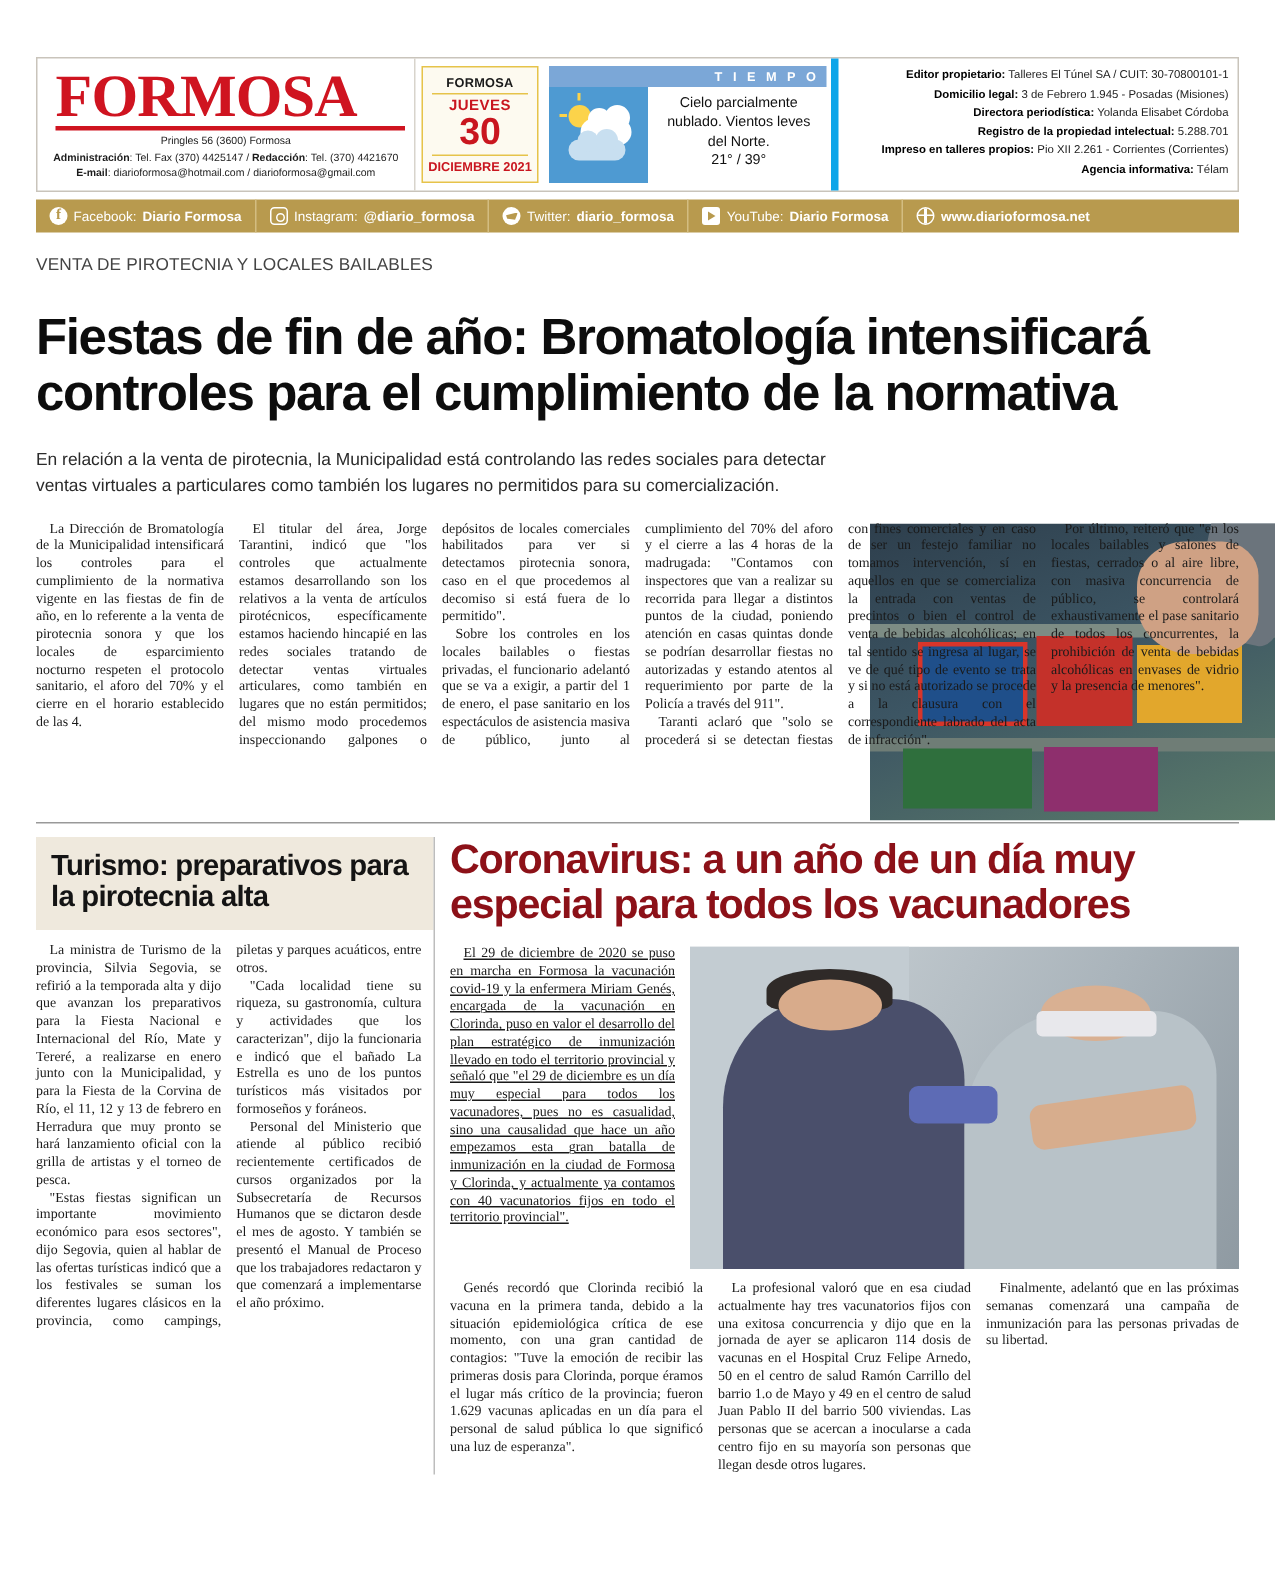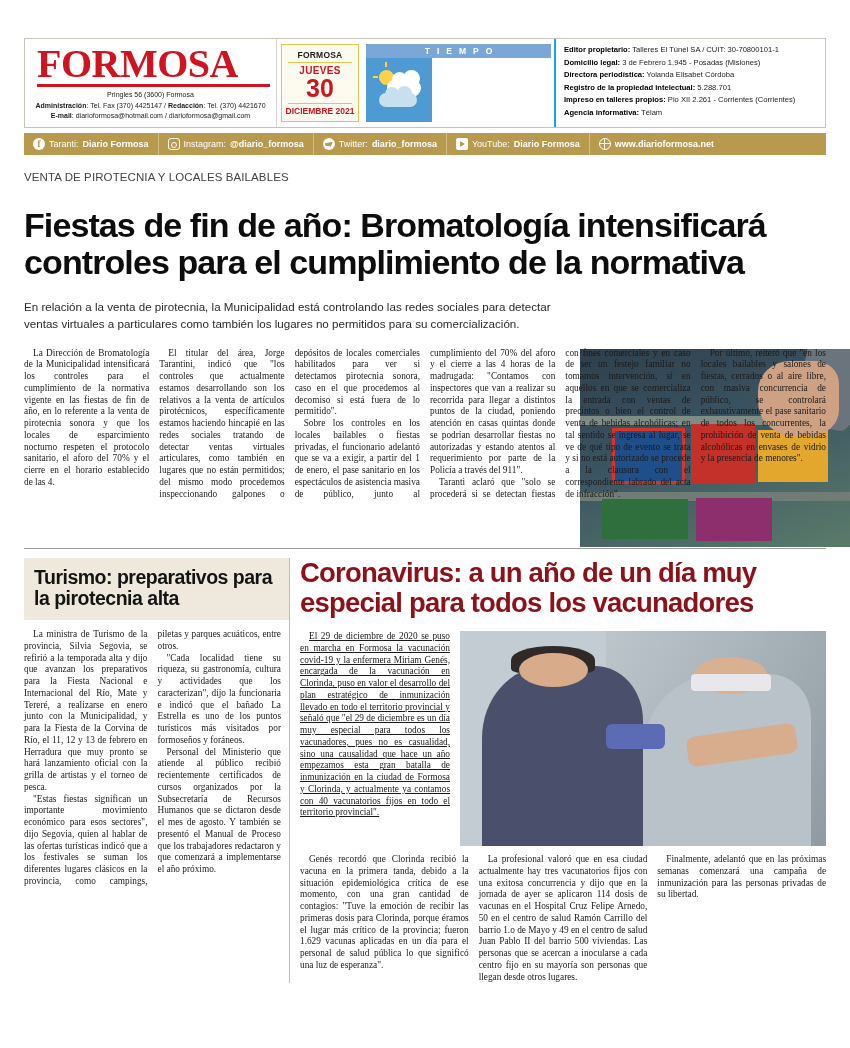--- a/index.html
+++ b/index.html
@@ -44,21 +44,21 @@
   }
   .mh-date .d1 { font-size: 8.5px; font-weight: bold; color: #1a1a1a; letter-spacing: .2px; }
   .mh-date .sep { height: 1px; background: #e6c34a; margin: 2px 6px; }
   .mh-date .d2 { font-size: 10px; font-weight: bold; color: #c9161f; letter-spacing: .3px; }
   .mh-date .d3 { font-size: 25px; font-weight: bold; color: #c9161f; line-height: 1; }
   .mh-date .d4 { font-size: 8.5px; font-weight: bold; color: #c9161f; }
 
   .mh-weather { width: 185px; margin: 5px 3px; display: flex; flex-direction: column; }
   .tiempo-bar {
     background: #7ba7d7; color: #fff; font-family: "Liberation Sans", sans-serif;
-    font-size: 8.5px; font-weight: bold; letter-spacing: 7px; text-align: center;
+    font-size: 8.5px; font-weight: bold; letter-spacing: 7px; text-align: right;
     padding: 2px 0 2px 7px;
   }
   .weather-body { flex: 1; display: flex; }
   .weather-icon {
     width: 66px; background: #4e9ad2; position: relative;
   }
   .sun { position: absolute; left: 13px; top: 12px; width: 15px; height: 15px;
     background: #fcd34a; border-radius: 50%; }
   .ray { position: absolute; background: #fcd34a; width: 2px; height: 5px; }
   .cloud-a { position: absolute; left: 21px; top: 21px; width: 34px; height: 18px;
@@ -72,23 +72,23 @@
   .cloud-b:before { content:""; position:absolute; left:6px; top:-6px; width:14px; height:14px;
     background:#c8dff0; border-radius:50%; }
   .cloud-b:after { content:""; position:absolute; left:18px; top:-7px; width:15px; height:15px;
     background:#c8dff0; border-radius:50%; }
   .weather-text {
     flex: 1; padding: 5px 4px 2px 6px; font-family: "Liberation Sans", sans-serif;
     font-size: 9.5px; line-height: 1.35; color: #111; text-align: center;
   }
 
   .mh-info {
-    flex: 1; border-left: 2px solid #0ea5e9; padding: 5px 6px 3px 8px;
+    flex: 1; border-left: 5px solid #0ea5e9; padding: 5px 6px 3px 8px;
     font-family: "Liberation Sans", sans-serif; font-size: 7.6px; line-height: 1.65;
-    color: #222; 
+    color: #222; text-align: right;
   }
   .mh-info b { font-weight: bold; color: #000; }
 
   
   .social {
     display: flex; height: 22px; margin-top: 5px;
     background: #b89a4e; align-items: stretch;
   }
   .soc {
     display: flex; align-items: center; gap: 4px; padding: 0 9px;
@@ -233,37 +233,41 @@
       <div class="tiempo-bar">TIEMPO</div>
       <div class="weather-body">
         <div class="weather-icon">
           <div class="sun"></div>
           <div class="ray" style="left:19px;top:4px;"></div>
           <div class="ray" style="left:7px;top:18px;width:5px;height:2px;"></div>
           <div class="ray" style="left:30px;top:18px;width:5px;height:2px;"></div>
           <div class="cloud-a"></div>
           <div class="cloud-b"></div>
         </div>
+        <div class="weather-text">
+          <div>Cielo parcialmente nublado. Vientos leves del Norte.</div>
+          <div>21° / 39°</div>
+        </div>
       </div>
     </div>
 
     <div class="mh-info">
       <div><b>Editor propietario:</b><span> Talleres El Túnel SA /  CUIT: 30-70800101-1</span></div>
       <div><b>Domicilio legal:</b><span> 3 de Febrero 1.945 - Posadas (Misiones)</span></div>
       <div><b>Directora periodística:</b><span> Yolanda Elisabet Córdoba</span></div>
       <div><b>Registro de la propiedad intelectual:</b><span> 5.288.701</span></div>
       <div><b>Impreso en talleres propios:</b><span> Pio XII 2.261 - Corrientes (Corrientes)</span></div>
       <div><b>Agencia informativa:</b><span> Télam</span></div>
     </div>
   </div>
 
   <div class="social">
     <div class="soc">
       <span class="ico ico-fb">f</span>
-      <span class="lbl">Taranti: </span>
+      <span class="lbl">Facebook: </span>
         <b>Diario Formosa</b>
     </div>
     <div class="soc">
       <span class="ico ico-ig"></span>
       <span class="lbl">Instagram: </span>
         <b>@diario_formosa</b>
     </div>
     <div class="soc">
       <span class="ico ico-tw"></span>
       <span class="lbl">Twitter: </span>

